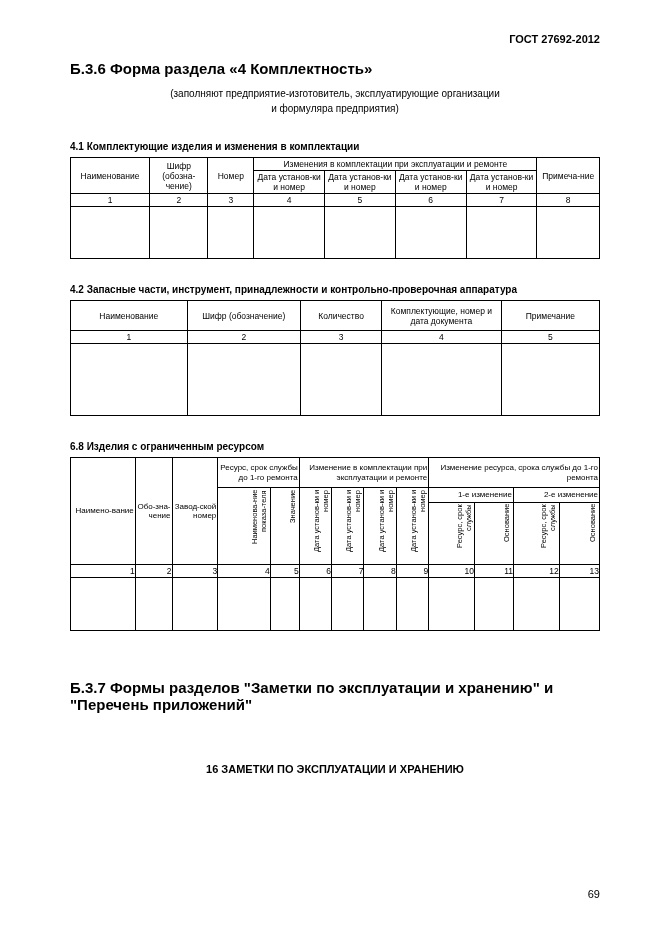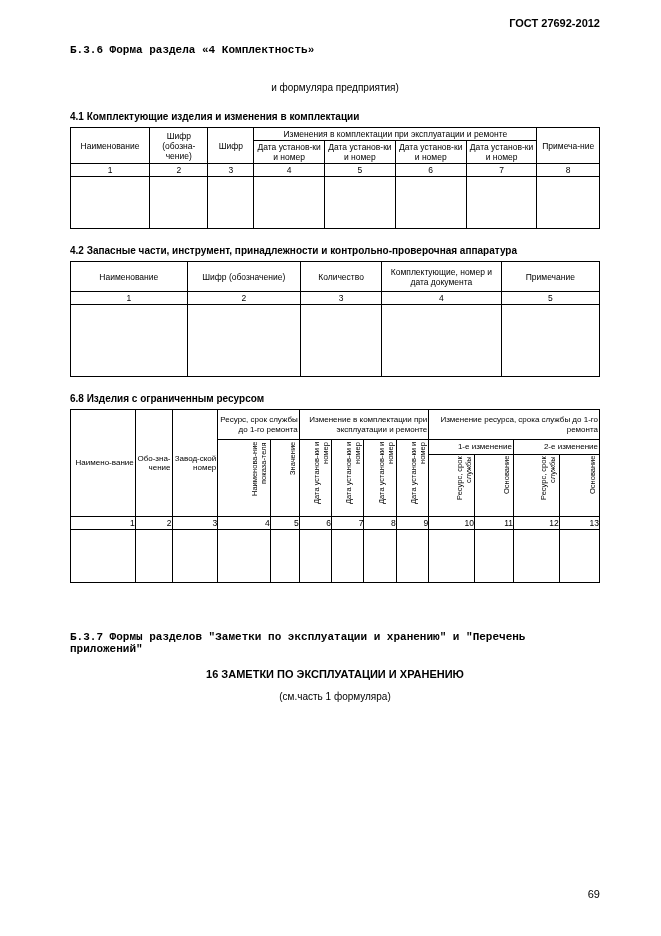--- a/index.html
+++ b/index.html
@@ -1,26 +1,26 @@
 <!DOCTYPE html>
 <html><head>
 <meta charset="utf-8">
 <style>
   * { margin: 0; padding: 0; box-sizing: border-box; }
   html, body { background: #ffffff; }
   .page {
     width: 661px; height: 936px; background: #fff; position: relative;
     font-family: "Liberation Sans", sans-serif; color: #000;
-    padding: 17px 61px 0 70px; overflow: hidden;
+    padding: 33px 61px 0 70px; overflow: hidden;
   }
   .doc-number { text-align: right; font-weight: bold; font-size: 11px; }
-  .h1 { font-weight: bold; font-size: 11px; margin-top: 15px; font-family: Liberation Mono, monospace; }
+  .h1 { font-weight: bold; font-size: 15px; margin-top: 15px; }
   .center-title { text-align: center; font-weight: bold; font-size: 11px; margin-top: 14px; }
   .center-sub { text-align: center; font-size: 10px; margin-top: 9px; line-height: 1.5; }
-  .tbl-caption { font-weight: bold; font-size: 10px; margin-top: 16px; margin-bottom: 5px; }
+  .tbl-caption { font-weight: bold; font-size: 10px; margin-top: 25px; margin-bottom: 5px; }
   table.frm { width: 100%; border-collapse: collapse; table-layout: fixed; }
   table.frm td {
     border: 1px solid #000; font-size: 8.5px; text-align: center;
     vertical-align: middle; padding: 1px 2px; line-height: 1.18;
     overflow: hidden; word-wrap: break-word;
   }
   table.t43 td { font-size: 8px; padding: 1px 1px; text-align: right; }
   tr.nums td { font-size: 8.5px; height: 13px; padding: 0; }
   tr.blank-41 td { height: 52px; }
   tr.blank-42 td { height: 72px; }
@@ -30,56 +30,56 @@
   tr.r3-43 td { height: 62px; }
   td.vcell { vertical-align: middle; padding: 2px 0; }
   .vtext {
     writing-mode: vertical-rl; transform: rotate(180deg);
     display: inline-block; font-size: 7.5px; line-height: 1.15;
     white-space: normal;
   }
   .vtall { height: 70px; }
   .vshort { height: 56px; }
   .b37-heading { margin-top: 48px; }
-  .title-16 { margin-top: 13px; }
+  .title-16 { margin-top: 50px; }
   .page-number { position: absolute; right: 61px; bottom: 36px; font-size: 11px; margin-top: 43px; }
 </style>
 </head>
 <body>
 
 <div class="page">
 
   <div class="doc-number">ГОСТ 27692-2012</div>
 
   <div class="h1">Б.3.6  Форма раздела «4 Комплектность»</div>
 
 
   <div class="center-sub">
-    <br>
+    <span>(заполняют предприятие-изготовитель, эксплуатирующие организации</span><br>
     <span>и формуляра предприятия)</span>
   </div>
 
   <div class="tbl-caption">4.1 Комплектующие изделия и изменения в комплектации</div>
 
   <table class="frm t41">
     <colgroup>
       <col style="width:76px">
         <col style="width:56px">
         <col style="width:44px">
       <col style="width:68px">
         <col style="width:68px">
         <col style="width:68px">
         <col style="width:68px">
       <col style="width:60px">
     </colgroup>
     <tbody>
       <tr>
         <td rowspan="2">Наименование</td>
         <td rowspan="2">Шифр (обозна-чение)</td>
-        <td rowspan="2">Шифр</td>
+        <td rowspan="2">Номер</td>
         <td colspan="4">Изменения в комплектации при эксплуатации и ремонте</td>
         <td rowspan="2">Примеча-ние</td>
       </tr>
       <tr>
         <td>Дата установ-ки и номер</td>
         <td>Дата установ-ки и номер</td>
         <td>Дата установ-ки и номер</td>
         <td>Дата установ-ки и номер</td>
       </tr>
       <tr class="nums">
@@ -213,17 +213,16 @@
         <td></td>
         <td></td>
       </tr>
     </tbody>
   </table>
 
   <div class="h1 b37-heading">Б.3.7  Формы разделов "Заметки по эксплуатации и хранению" и "Перечень приложений"</div>
 
   <div class="center-title title-16">16 ЗАМЕТКИ ПО ЭКСПЛУАТАЦИИ И ХРАНЕНИЮ</div>
 
-  <div class="center-sub">(см.часть 1 формуляра)</div>
 
   <div class="page-number">69</div>
 
 </div>
 
 </body></html>

